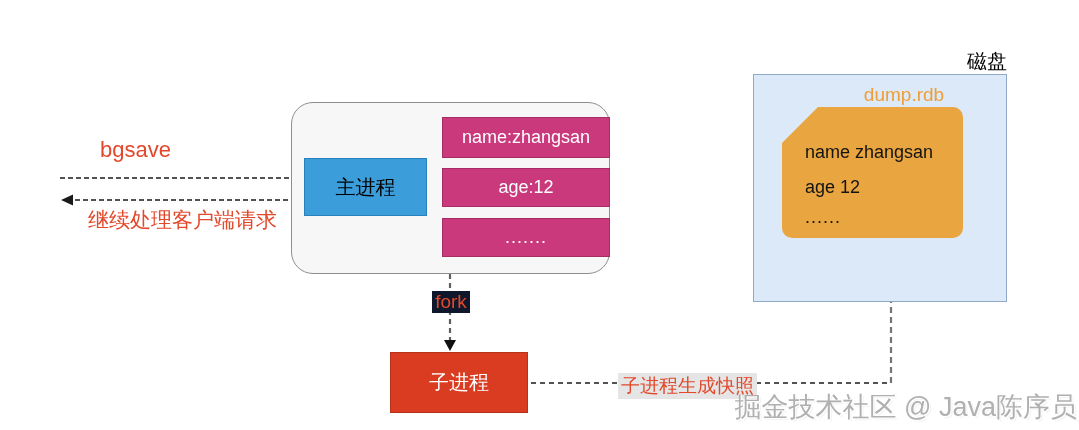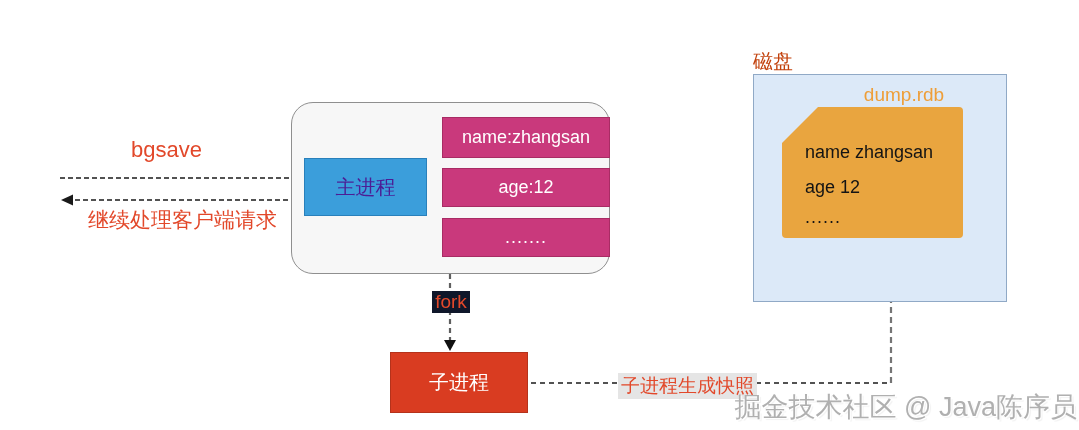--- a/index.html
+++ b/index.html
@@ -4,57 +4,57 @@
 <style>
   html,body{margin:0;padding:0;background:#fff;}
   .canvas{
     position:relative;width:1079px;height:430px;background:#ffffff;
     font-family:"Liberation Sans","DejaVu Sans",sans-serif;overflow:hidden;
   }
   .abs{position:absolute;}
   svg.wires{position:absolute;left:0;top:0;width:1079px;height:430px;z-index:1;}
 
   .red-label{color:var(--red-text);z-index:2;}
-  .label-bgsave{left:100px;top:137px;font-size:22px;margin-left:31px;}
+  .label-bgsave{left:100px;top:137px;font-size:22px;}
   .label-return{left:88px;top:206px;font-size:21px;}
 
   .redis-title{left:291px;top:76px;width:317px;text-align:center;font-size:20px;color:#2b2b2b;z-index:2;}
   .redis-container{
     left:291px;top:102px;width:317px;height:170px;border-radius:22px;
     background:var(--container-fill);border:1px solid var(--container-border);z-index:1;
   }
   .main-process{
     left:304px;top:158px;width:123px;height:58px;
     background:var(--blue-box);border:1.5px solid var(--blue-box-border);
-    color:#4c1d95;font-size:20px;display:flex;align-items:center;justify-content:center;z-index:2;box-sizing:border-box;
+    color:#000000;font-size:20px;display:flex;align-items:center;justify-content:center;z-index:2;box-sizing:border-box;
   }
   .kv-box{
     left:442px;width:168px;background:var(--magenta-box);border:1.5px solid var(--magenta-box-border);
     color:#fff;font-size:18px;display:flex;align-items:center;justify-content:center;z-index:2;box-sizing:border-box;
   }
   .kv-1{top:117px;height:41px;}
   .kv-2{top:168px;height:39px;}
   .kv-3{top:218px;height:39px;letter-spacing:1px;}
 
   .fork-label{left:432px;top:291px;width:38px;text-align:center;font-size:19px;background:#0f172a;z-index:3;}
   .child-process{
     left:390px;top:352px;width:138px;height:61px;
     background:var(--child-box);border:1.5px solid var(--child-box-border);
     color:#fff;font-size:20px;display:flex;align-items:center;justify-content:center;z-index:2;box-sizing:border-box;
   }
   .snapshot-label{left:618px;top:373px;font-size:19px;background:#e5e5e5;padding:0 3px;z-index:3;}
 
-  .disk-title{left:753px;top:48px;width:254px;text-align:left;font-size:20px;color:#c2410c;z-index:2;}
+  .disk-title{left:753px;top:48px;width:254px;text-align:right;font-size:20px;color:#000000;z-index:2;}
   .disk-rect{
     left:753px;top:74px;width:254px;height:228px;
     background:var(--disk-fill);border:1px solid var(--disk-border);z-index:1;box-sizing:border-box;
   }
   .dump-label{left:753px;top:84px;width:302px;text-align:center;font-size:19px;color:var(--dump-label);z-index:2;}
   .rdb-file{
-    left:782px;top:107px;width:181px;height:131px;border-radius:4px;
+    left:782px;top:107px;width:181px;height:131px;border-radius:10px;
     background:var(--file-fill);
     clip-path:polygon(0 36px,36px 0,100% 0,100% 100%,0 100%);
     z-index:2;
   }
   .rdb-line{position:absolute;left:23px;font-size:18px;color:#141414;}
   .rdb-line-1{top:35px;}
   .rdb-line-2{top:70px;}
   .rdb-line-3{top:100px;letter-spacing:1px;}
 
   .watermark{

